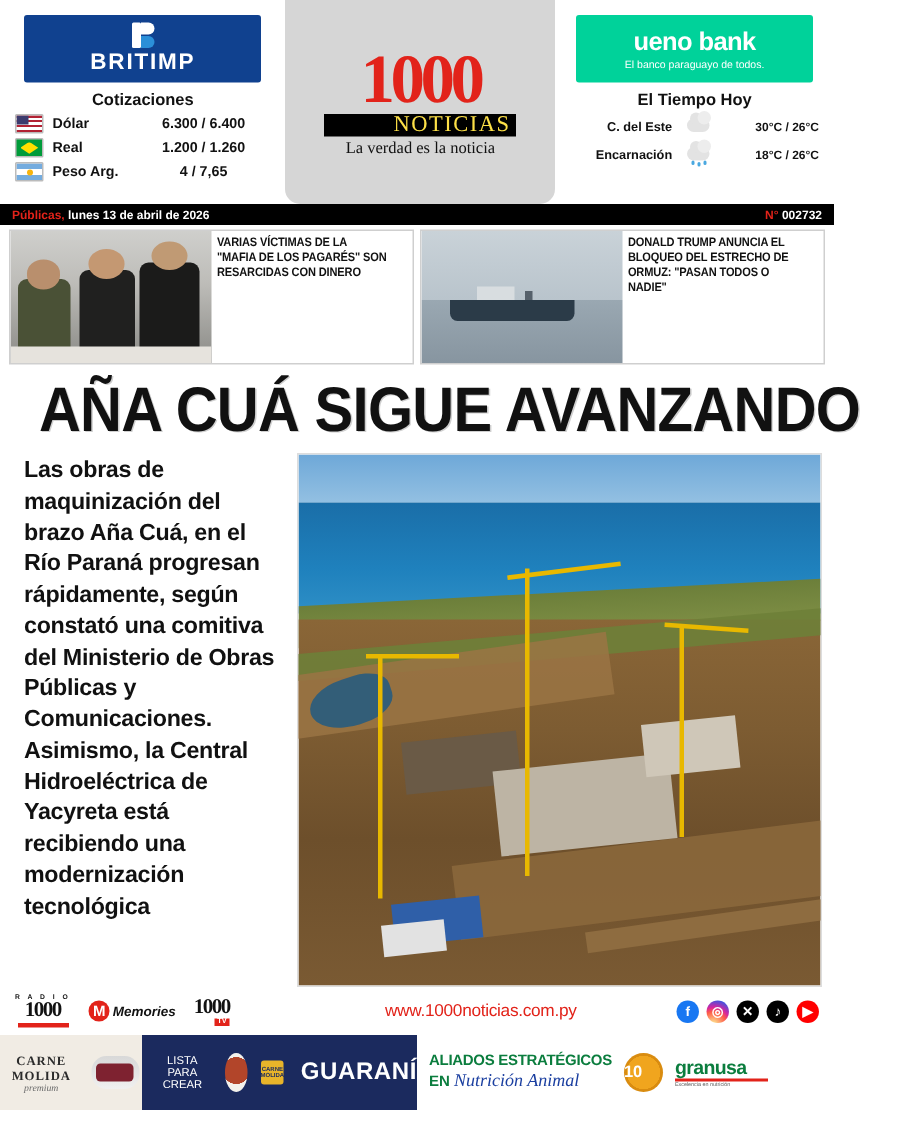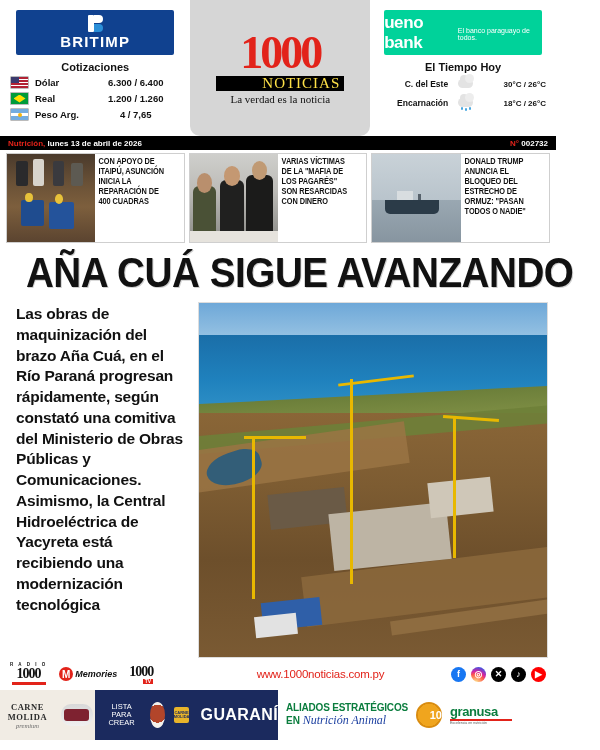--- a/index.html
+++ b/index.html
@@ -52,21 +52,21 @@
     font-family:"Liberation Serif", serif;line-height:0.95;
   }
   .logo-not{display:flex;align-items:center;justify-content:center;margin-top:1px;}
   .logo-bar{width:42px;height:15px;background:#000;}
   .logo-noticias{background:#000;color:#fde047;font-family:"Liberation Serif",serif;font-size:15px;letter-spacing:1px;padding:0 4px;height:15px;line-height:15px;}
   .logo-tag{font-family:"Liberation Serif",serif;font-size:11px;margin-top:3px;color:#111;}
 
   
   .ueno{
     background:#00d29a;height:45px;border-radius:2px;margin:2px 4px 0 4px;
-    display:flex;flex-direction:row;align-items:center;justify-content:center;
+    display:flex;flex-direction:column;align-items:center;justify-content:center;
   }
   .ueno-name{color:#fff;font-size:17px;font-weight:bold;letter-spacing:-0.4px;}
   .ueno-sub{color:#fff;font-size:7px;margin-top:2px;}
   .tiempo-title{text-align:center;font-weight:bold;font-size:11px;margin:6px 0 3px 0;}
   .wx-row{display:flex;align-items:center;font-size:8.5px;font-weight:bold;margin:3px 0;}
   .wx-city{width:68px;text-align:right;padding-right:6px;}
   .wx-icon{width:26px;height:16px;position:relative;flex:0 0 auto;}
   .cloud{position:absolute;left:4px;top:3px;width:15px;height:9px;background:#e3e3e3;border-radius:5px;}
   .cloud:before{content:"";position:absolute;left:2px;top:-4px;width:8px;height:8px;background:#e3e3e3;border-radius:50%;}
   .cloud:after{content:"";position:absolute;left:7px;top:-5px;width:9px;height:9px;background:#ededed;border-radius:50%;}
@@ -176,21 +176,21 @@
   .ad-bowl{width:26px;height:26px;border-radius:50%;background:radial-gradient(circle at 50% 45%,#b2452a 0 55%,#f3f1ec 56% 100%);margin-left:3%;}
   .ad-badge{width:18px;height:16px;background:#e8b42a;border-radius:2px;margin-left:3%;display:flex;align-items:center;justify-content:center;}
   .ad-badge span{font-size:4px;font-weight:bold;color:#1b2a5e;text-align:center;line-height:1;}
   .ad-guarani{color:#fff;font-size:16px;font-weight:bold;letter-spacing:0.4px;margin-left:4%;}
   .ad-right{width:50%;display:flex;align-items:center;background:#ffffff;padding-left:8px;box-sizing:border-box;gap:8px;}
   .ad-ali{line-height:1.05;}
   .ad-ali .l1{color:#0b7d3e;font-size:10px;font-weight:bold;letter-spacing:-0.2px;}
   .ad-ali .l2{font-size:10px;color:#1b2a5e;}
   .ad-ali .l2 b{color:#0b7d3e;font-weight:bold;}
   .ad-ali .l2 i{color:#1b3fa0;font-style:italic;font-family:"Liberation Serif",serif;font-size:12px;}
-  .ad-ten{width:26px;height:26px;border-radius:50%;background:radial-gradient(circle,#f0a51e 0 60%,#d98c10 61% 100%);display:flex;flex-direction:column;align-items:flex-end;justify-content:center;color:#fff;gap:44px;}
+  .ad-ten{width:26px;height:26px;border-radius:50%;background:radial-gradient(circle,#f0a51e 0 60%,#d98c10 61% 100%);display:flex;flex-direction:column;align-items:flex-start;justify-content:center;color:#fff;gap:44px;}
   .ad-ten .n{font-size:11px;font-weight:bold;line-height:1;}
   .ad-ten .s{font-size:3.5px;}
   .ad-gran{line-height:1;}
   .ad-gran .g{color:#0b7d3e;font-size:13px;font-weight:bold;letter-spacing:-0.4px;}
   .ad-gran .u{width:62px;height:2px;background:#e2231a;margin-top:1px;}
   .ad-gran .sub{font-size:3.6px;color:#5a5a5a;margin-top:1px;}
 </style>
 </head>
 <body>
 
@@ -263,44 +263,31 @@
               <span style="left:8px"></span>
             </span>
         </span>
         <span class="wx-temp">18°C / 26°C</span>
       </div>
     </div>
   </div>
 
   <div class="datebar">
     <div class="date-left">
-      <span class="city">Nutrición,</span>
+      <span class="city">Públicas,</span>
       <span>lunes 13 de abril de 2026</span>
     </div>
     <div class="date-right">
       <span class="hash">N°</span>
       <span>002732</span>
     </div>
   </div>
 
   <div class="teasers">
 
-    <div class="teaser">
-      <div class="teaser-photo ph1">
-        <span class="p" style="left:10%;top:8%;width:14%;height:28%;background:#2a2a2c"></span>
-        <span class="p" style="left:30%;top:6%;width:12%;height:30%;background:#d8d4cc"></span>
-        <span class="p" style="left:52%;top:8%;width:13%;height:28%;background:#3a3a3e"></span>
-        <span class="p" style="left:72%;top:10%;width:14%;height:26%;background:#5d5a52"></span>
-        <span class="p" style="left:16%;top:52%;width:26%;height:30%;background:#1f4c8f"></span>
-        <span class="p" style="left:48%;top:55%;width:28%;height:30%;background:#24539b"></span>
-        <span class="p" style="left:20%;top:44%;width:9%;height:11%;background:#e8c23a;border-radius:50%"></span>
-        <span class="p" style="left:54%;top:46%;width:9%;height:11%;background:#e8c23a;border-radius:50%"></span>
-      </div>
-      <div class="teaser-text">CON APOYO DE ITAIPÚ, ASUNCIÓN INICIA LA REPARACIÓN DE 400 CUADRAS</div>
-    </div>
 
     <div class="teaser">
       <div class="teaser-photo ph2">
         <span class="p" style="position:absolute;left:4%;top:36%;width:26%;height:60%;background:#4a5136;border-radius:6px 6px 0 0"></span>
         <span class="p" style="position:absolute;left:8%;top:22%;width:17%;height:22%;background:#b98f6d;border-radius:50%"></span>
         <span class="p" style="position:absolute;left:34%;top:30%;width:28%;height:66%;background:#20201f;border-radius:6px 6px 0 0"></span>
         <span class="p" style="position:absolute;left:39%;top:14%;width:18%;height:22%;background:#c49872;border-radius:50%"></span>
         <span class="p" style="position:absolute;left:64%;top:24%;width:30%;height:72%;background:#1b1b1a;border-radius:6px 6px 0 0"></span>
         <span class="p" style="position:absolute;left:70%;top:8%;width:18%;height:22%;background:#c09a74;border-radius:50%"></span>
         <span class="p" style="position:absolute;left:0;top:88%;width:100%;height:12%;background:#e6e3dd"></span>

